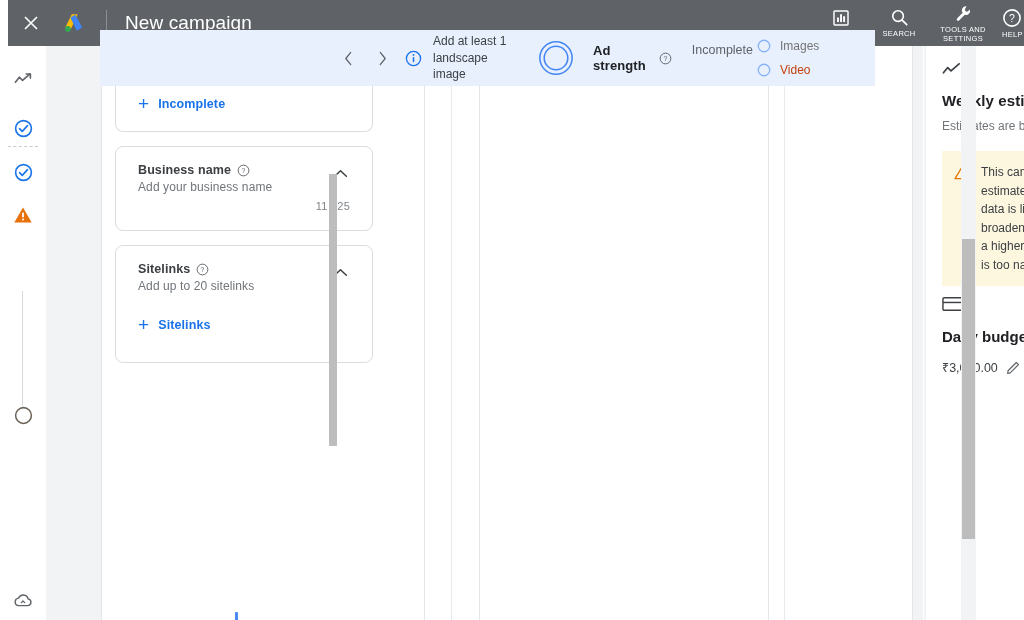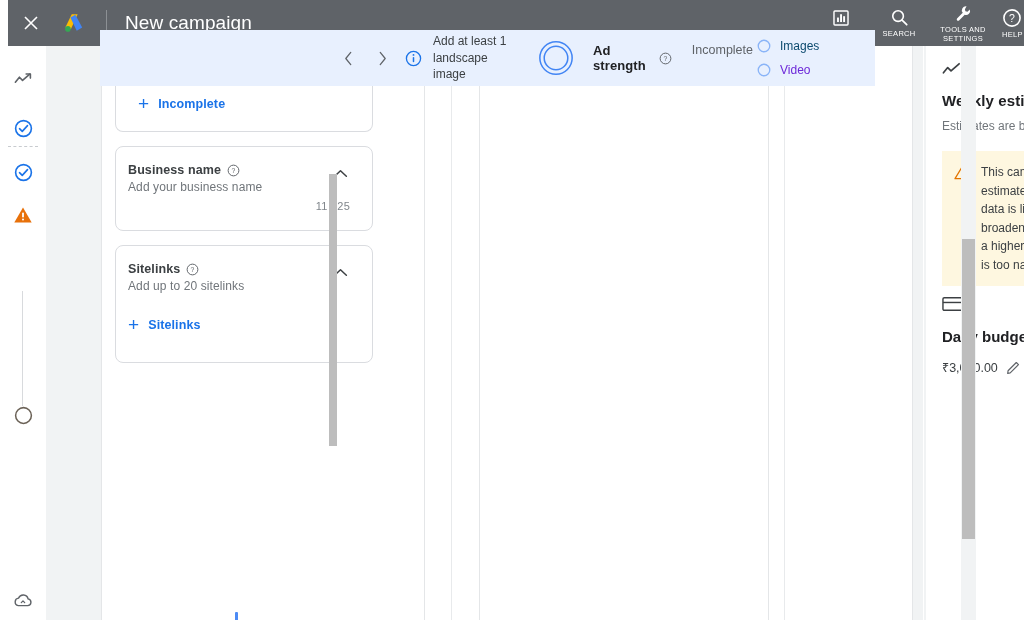--- a/index.html
+++ b/index.html
@@ -66,21 +66,21 @@
     background: #ffffff; border-left: 1px solid #e4e6e8; border-right: 1px solid #e4e6e8;
   }
   .col-right-bg {
     position: absolute; left: 867px; top: 0; width: 111px; height: 574px; background: #f1f3f4;
   }
 
   
   .form-col { position: absolute; left: 69px; top: 0; width: 258px; }
   .card {
     background: #fff; border: 1px solid #dadce0; border-radius: 8px;
-    margin-bottom: 14px; padding: 16px 22px 18px 12px; position: relative;
+    margin-bottom: 14px; padding: 16px 22px 18px 22px; position: relative;
   }
   .card-head { display: flex; align-items: flex-start; justify-content: space-between; }
   .card-title-wrap { display: flex; flex-direction: column; gap: 3px; }
   .card-title-row { display: flex; align-items: center; gap: 6px; }
   .card-title { font-size: 12.5px; color: #3c4043; font-weight: bold; letter-spacing: .1px; }
   .card-sub { font-size: 12px; color: #70757a; letter-spacing: .1px; }
   .chev-up {
     width: 20px; height: 20px; cursor: pointer; display:flex; align-items:center; justify-content:center;
   }
   .help-ico { display: inline-flex; }
@@ -459,23 +459,23 @@
       </span>
     </div>
     <div style="font-size:12.5px;color:#5f6368;">Incomplete</div>
   </div>
 
   <div style="width:118px;display:flex;flex-direction:column;gap:10px;margin-left:4px;">
     <div style="display:flex;align-items:center;gap:9px;">
       <svg width="14" height="14" viewBox="0 0 16 16">
         <circle cx="8" cy="8" r="6.6" stroke="#8ab4f8" stroke-width="1.5" fill="none"></circle>
       </svg>
-      <span style="font-size:12px;color:#0c4a6e;">Images</span>
+      <span style="font-size:12px;color:#737373;">Images</span>
     </div>
     <div style="display:flex;align-items:center;gap:9px;">
       <svg width="14" height="14" viewBox="0 0 16 16">
         <circle cx="8" cy="8" r="6.6" stroke="#8ab4f8" stroke-width="1.5" fill="none"></circle>
       </svg>
-      <span style="font-size:12px;color:#6d28d9;">Video</span>
+      <span style="font-size:12px;color:#c2410c;">Video</span>
     </div>
   </div>
 
 </div>
 
 </body></html>

